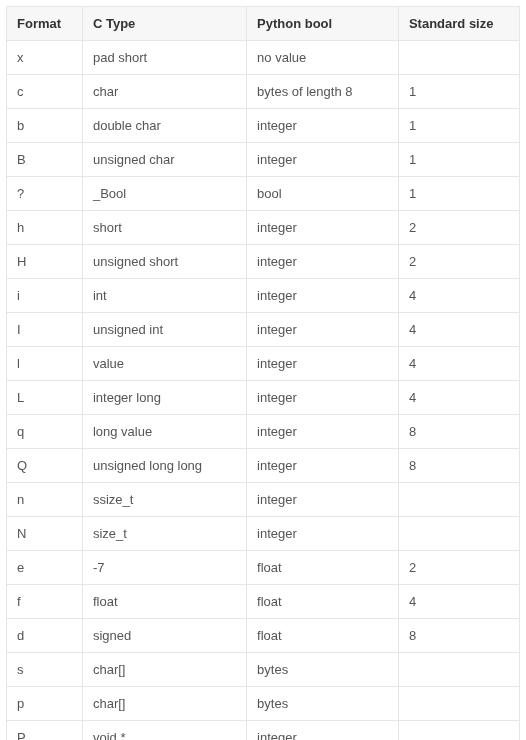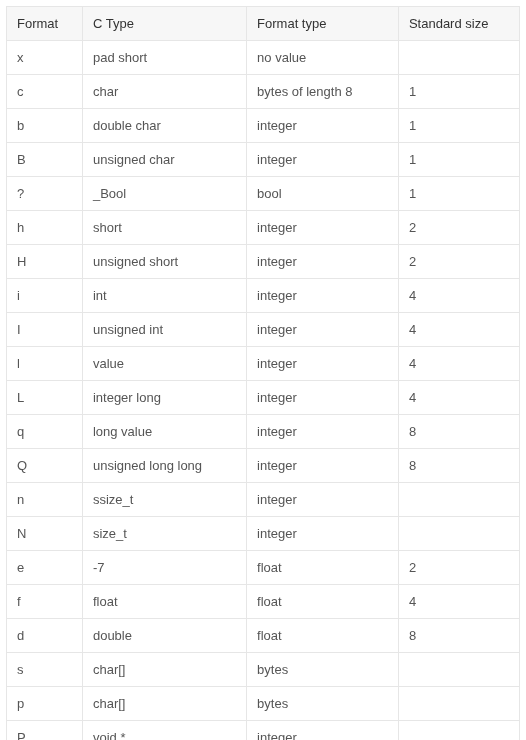--- a/index.html
+++ b/index.html
@@ -20,21 +20,21 @@
     border-collapse: collapse;
     background: #fff;
   }
   th, td {
     border: 1px solid #e6e6e6;
     text-align: left;
     vertical-align: middle;
   }
   thead th {
     background: #f7f7f7;
-    font-weight: 400;
+    font-weight: 700;
     font-size: 13px;
     color: #333;
     padding: 9px 10px;
   }
   tbody td {
     font-size: 13px;
     color: #555;
     padding: 9px 10px;
     height: 32px;
   }
@@ -51,21 +51,21 @@
     <colgroup>
       <col class="c-format">
         <col class="c-ctype">
         <col class="c-ptype">
         <col class="c-size">
     </colgroup>
     <thead>
       <tr>
         <th>Format</th>
         <th>C Type</th>
-        <th>Format type</th>
+        <th>Python bool</th>
         <th>Standard size</th>
       </tr>
     </thead>
     <tbody id="tbody">
         <tr>
           <td>x</td>
           <td>pad short</td>
           <td>no value</td>
           <td></td>
         </tr>
@@ -160,21 +160,21 @@
           <td>2</td>
         </tr>
         <tr>
           <td>f</td>
           <td>float</td>
           <td>float</td>
           <td>4</td>
         </tr>
         <tr>
           <td>d</td>
-          <td>double</td>
+          <td>signed</td>
           <td>float</td>
           <td>8</td>
         </tr>
         <tr>
           <td>s</td>
           <td>char[]</td>
           <td>bytes</td>
           <td></td>
         </tr>
         <tr>

